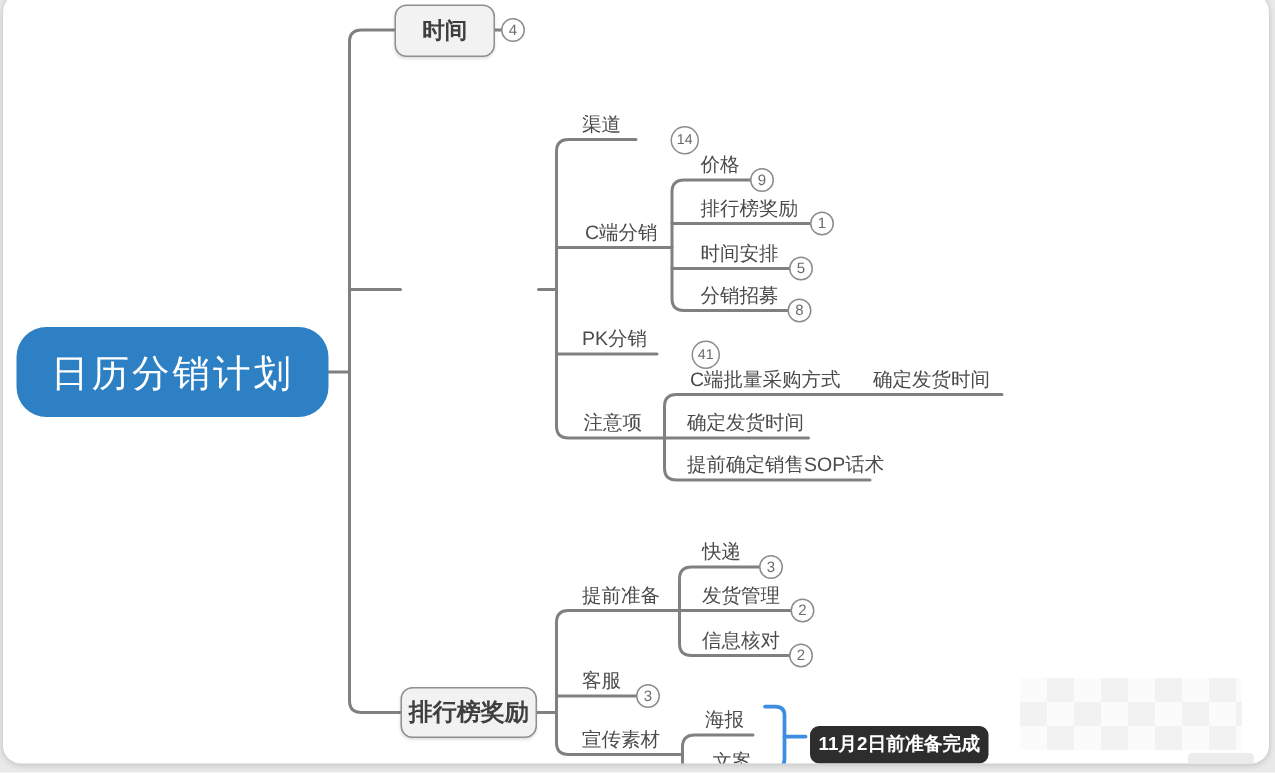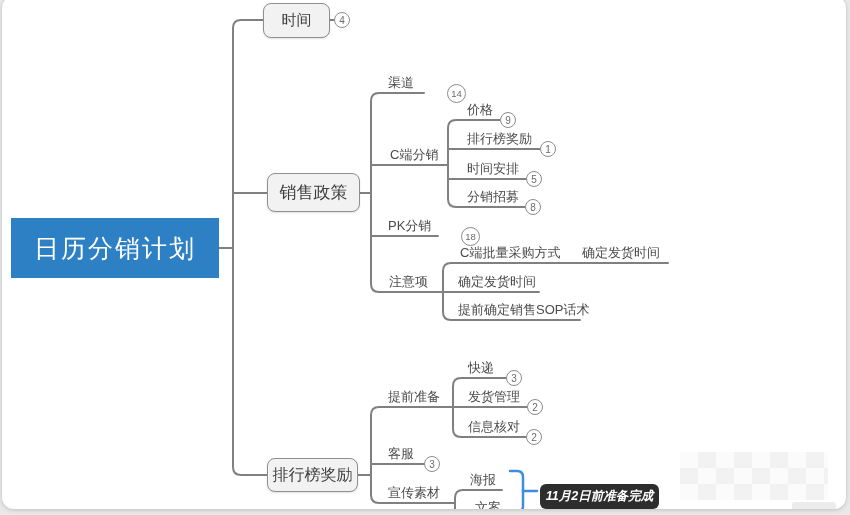--- a/index.html
+++ b/index.html
@@ -11,41 +11,41 @@
   body{font-family:"Liberation Sans","DejaVu Sans",sans-serif; background:#e9e9e9;}
   .stage{position:relative;width:850px;height:515px;}
   .card{position:absolute;left:2px;top:-4px;width:844px;height:513px;background:#ffffff;
         border-radius:12px;box-shadow:0 1px 4px rgba(0,0,0,.18);overflow:hidden;}
   .layer{position:absolute;left:-2px;top:4px;width:850px;height:515px;}
   svg.wires{position:absolute;left:0;top:0;width:850px;height:515px;}
   .wire{stroke:var(--line);stroke-width:2;fill:none;stroke-linecap:round;}
   .wire-blue{stroke:var(--summary);stroke-width:2.5;fill:none;stroke-linecap:round;}
 
   .root-node{position:absolute;left:11px;top:218px;width:208px;height:60px;
-    background:var(--root-bg);border-radius:0;color:var(--root-text);
+    background:var(--root-bg);border-radius:20px;color:var(--root-text);
     display:flex;align-items:center;justify-content:center;
     font-size:25px;font-weight:500;letter-spacing:2px;text-align:right;}
   .topic{position:absolute;background:var(--box-bg);border:1.5px solid var(--box-border);
     border-radius:8px;display:flex;align-items:center;justify-content:center;
-    color:#3f3f3f;box-shadow:0 1px 2px rgba(0,0,0,.12);}
+    color:#3f3f3f;box-shadow:0 1px 2px rgba(0,0,0,.12);font-weight:bold;}
   .topic.t-time{left:263px;top:3px;width:67px;height:35px;font-size:15px;}
   .topic.t-sales{left:267px;top:173px;width:93px;height:39px;font-size:17px;}
   .topic.t-prepare{left:267px;top:458px;width:91px;height:34px;font-size:16px;}
 
   .leaf{position:absolute;height:18px;line-height:18px;font-size:13px;color:#4b4b4b;white-space:nowrap;}
 
   .badge{position:absolute;width:16px;height:16px;border-radius:50%;background:#fff;
     border:1.5px solid #8c8c8c;color:#6a6a6a;font-size:10px;
     display:flex;align-items:center;justify-content:center;}
   .badge.wide{width:19px;height:19px;font-size:9.5px;margin-left:23px;}
 
   .callout{position:absolute;left:540px;top:484px;width:119px;height:25px;
     background:var(--callout-bg);border-radius:6px;color:var(--callout-text);
     display:flex;align-items:center;justify-content:center;
-    font-size:12.5px;font-weight:bold;font-style:italic;}
+    font-size:12.5px;font-weight:bold;}
 
   .mosaic{position:absolute;left:680px;top:452px;width:148px;height:48px;
     background:repeating-conic-gradient(#f1f1f1 0% 25%, #fafafa 0% 50%) 0 0/36px 32px;
     opacity:.9;}
   .smudge{position:absolute;left:792px;top:502px;width:44px;height:9px;background:#ececec;border-radius:3px;}
 </style>
 </head>
 <body>
 
 <div class="stage">
@@ -80,21 +80,20 @@
 
         <path class="wire" d="M502,490 H463 Q455,490 455,498 V520"></path>
 
         <path class="wire-blue" d="M510,471 H517 Q523,471 523,477 V506 Q523,512 517,512 H510"></path>
         <path class="wire-blue" d="M523,491 H537"></path>
       </svg>
 
       <div class="root-node">日历分销计划</div>
 
       <div class="topic t-time">时间</div>
-      <div class="topic t-sales">销售政策</div>
       <div class="topic t-prepare">排行榜奖励</div>
 
       <div class="leaf" style="left:388px;top:74px">渠道</div>
       <div class="leaf" style="left:390px;top:146px">C端分销</div>
       <div class="leaf" style="left:467px;top:101px">价格</div>
       <div class="leaf" style="left:467px;top:130px">排行榜奖励</div>
       <div class="leaf" style="left:467px;top:160px">时间安排</div>
       <div class="leaf" style="left:467px;top:188px">分销招募</div>
       <div class="leaf" style="left:388px;top:217px">PK分销</div>
       <div class="leaf" style="left:389px;top:273px">注意项</div>
@@ -111,21 +110,21 @@
       <div class="leaf" style="left:388px;top:484px">宣传素材</div>
       <div class="leaf" style="left:470px;top:471px">海报</div>
       <div class="leaf" style="left:475px;top:499px">文案</div>
 
       <div class="badge" style="left:334px;top:12px">4</div>
       <div class="badge wide" style="left:424px;top:84px">14</div>
       <div class="badge" style="left:500px;top:112px">9</div>
       <div class="badge" style="left:540px;top:141px">1</div>
       <div class="badge" style="left:526px;top:171px">5</div>
       <div class="badge" style="left:525px;top:199px">8</div>
-      <div class="badge wide" style="left:438px;top:227px">18</div>
+      <div class="badge wide" style="left:438px;top:227px">41</div>
       <div class="badge" style="left:506px;top:370px">3</div>
       <div class="badge" style="left:527px;top:399px">2</div>
       <div class="badge" style="left:526px;top:429px">2</div>
       <div class="badge" style="left:424px;top:456px">3</div>
 
       <div class="callout">11月2日前准备完成</div>
 
       <div class="mosaic"></div>
       <div class="smudge"></div>
 

